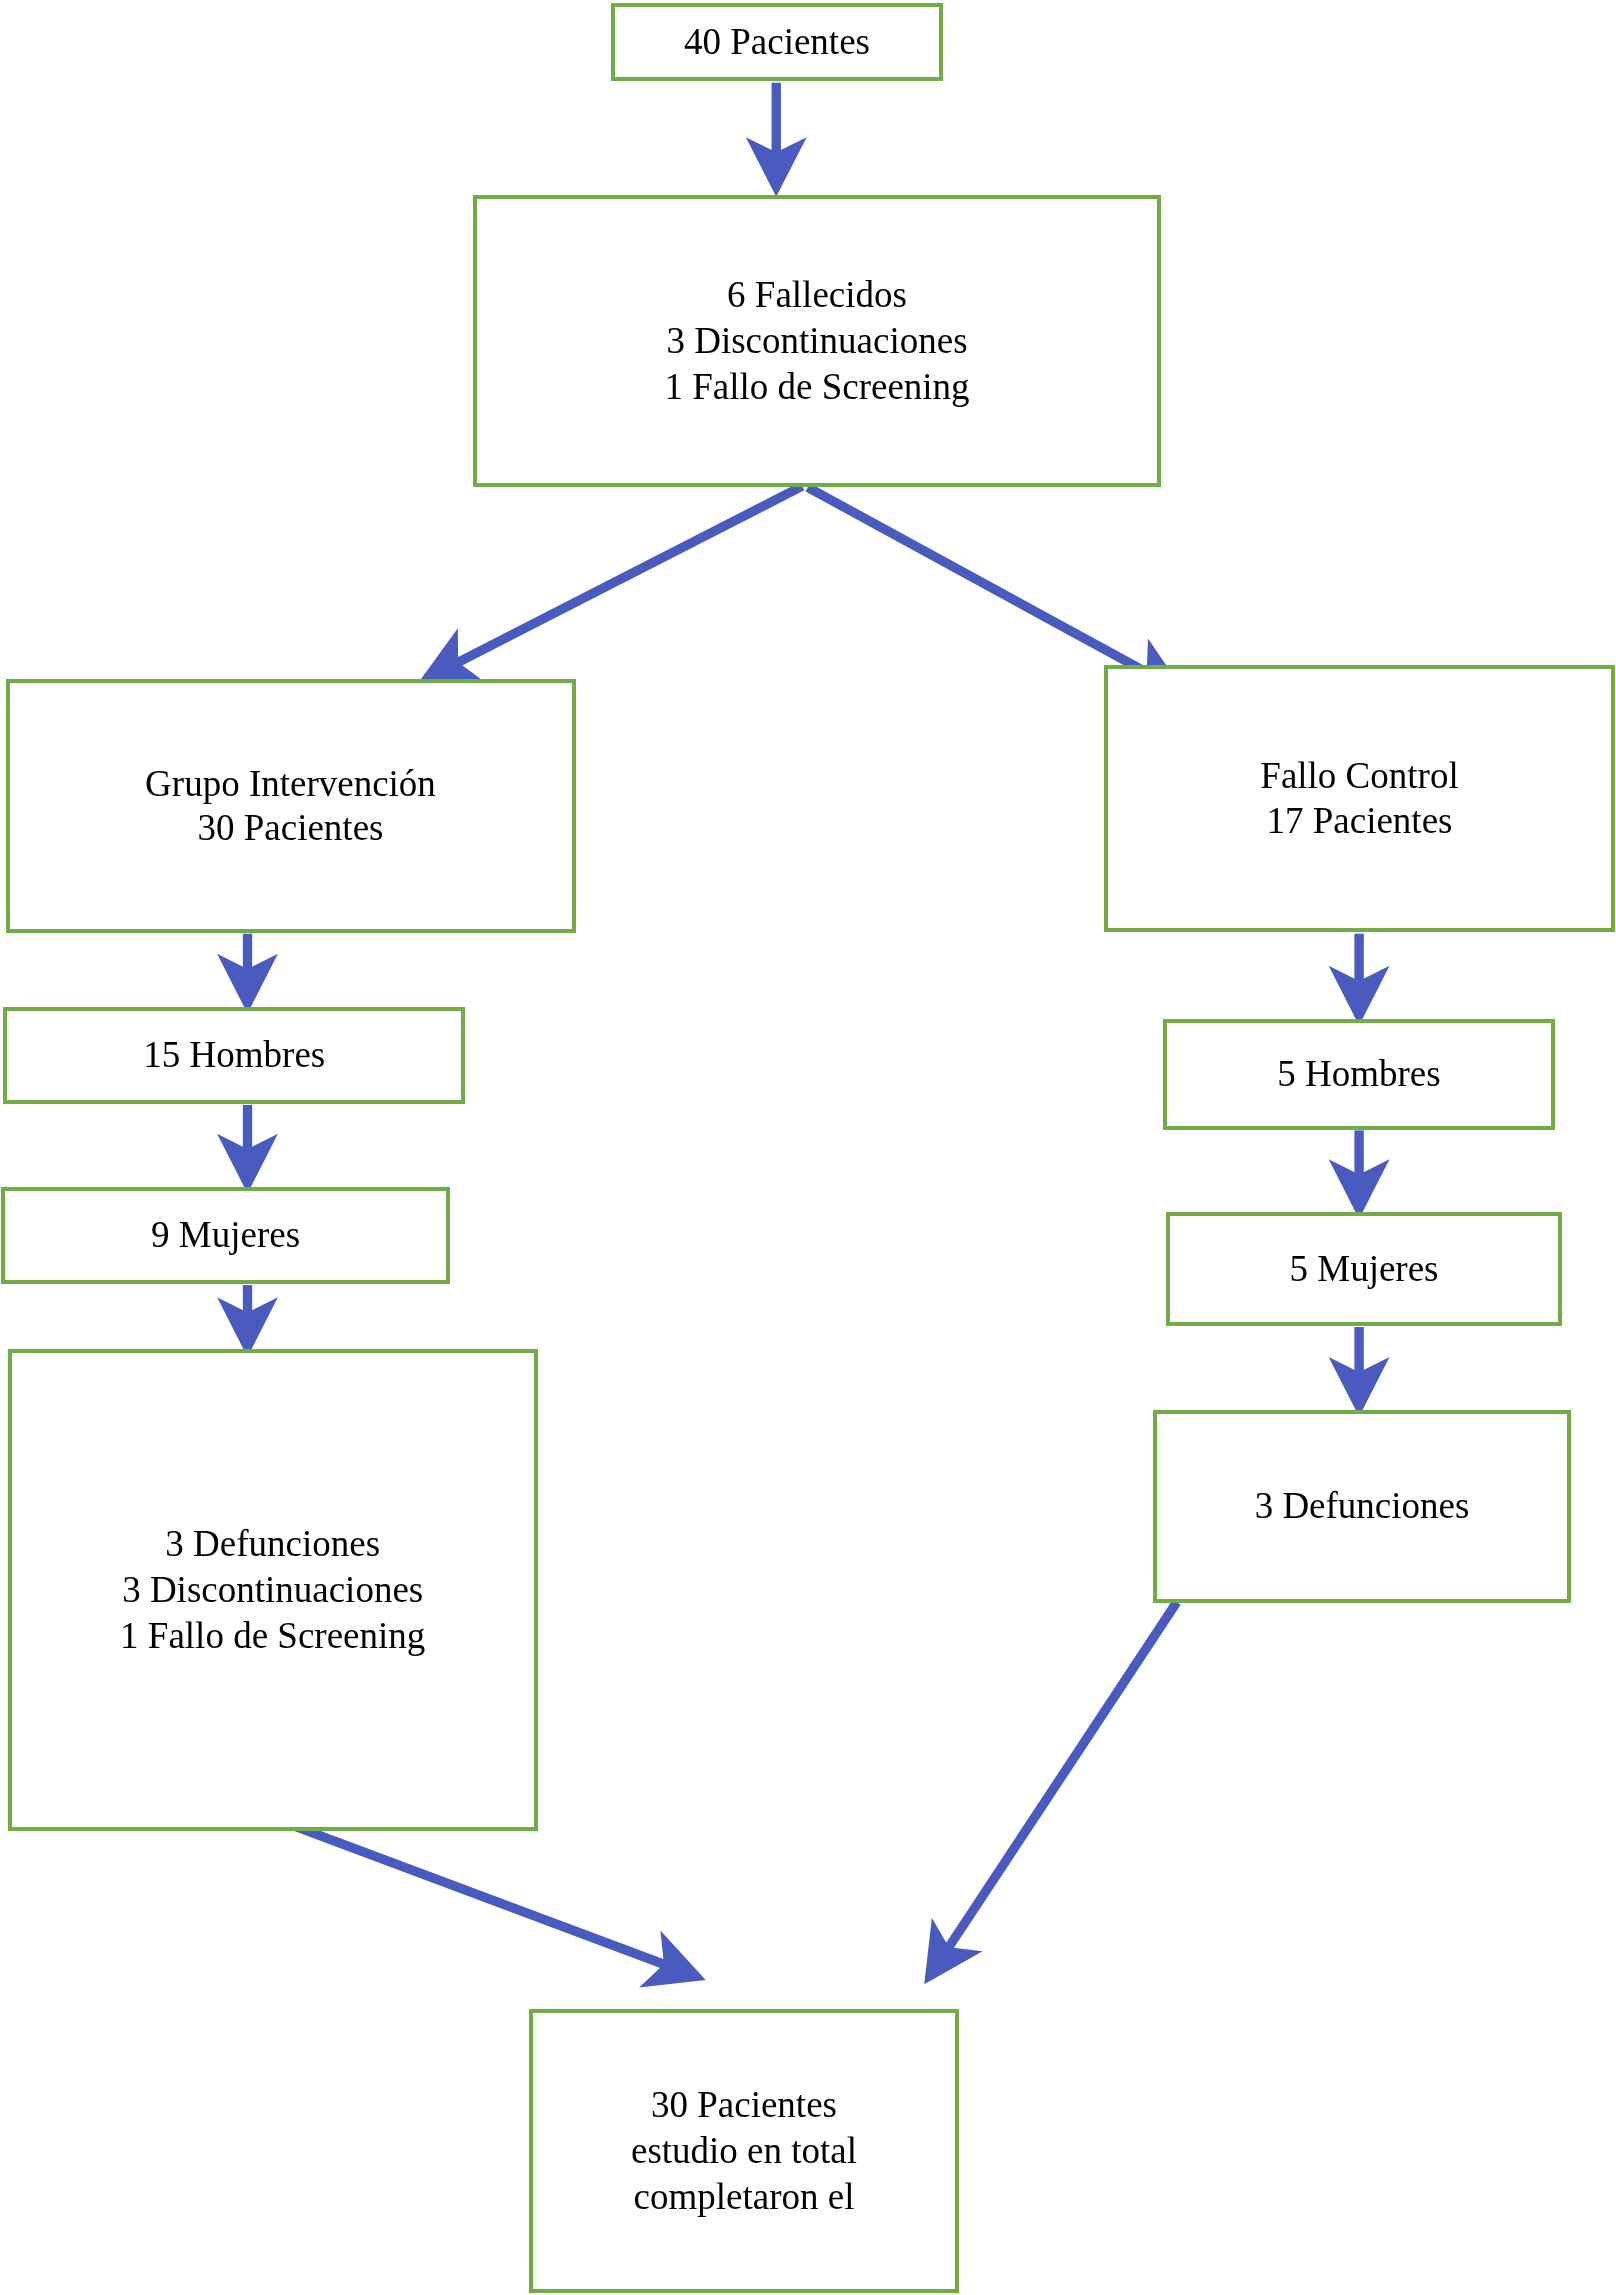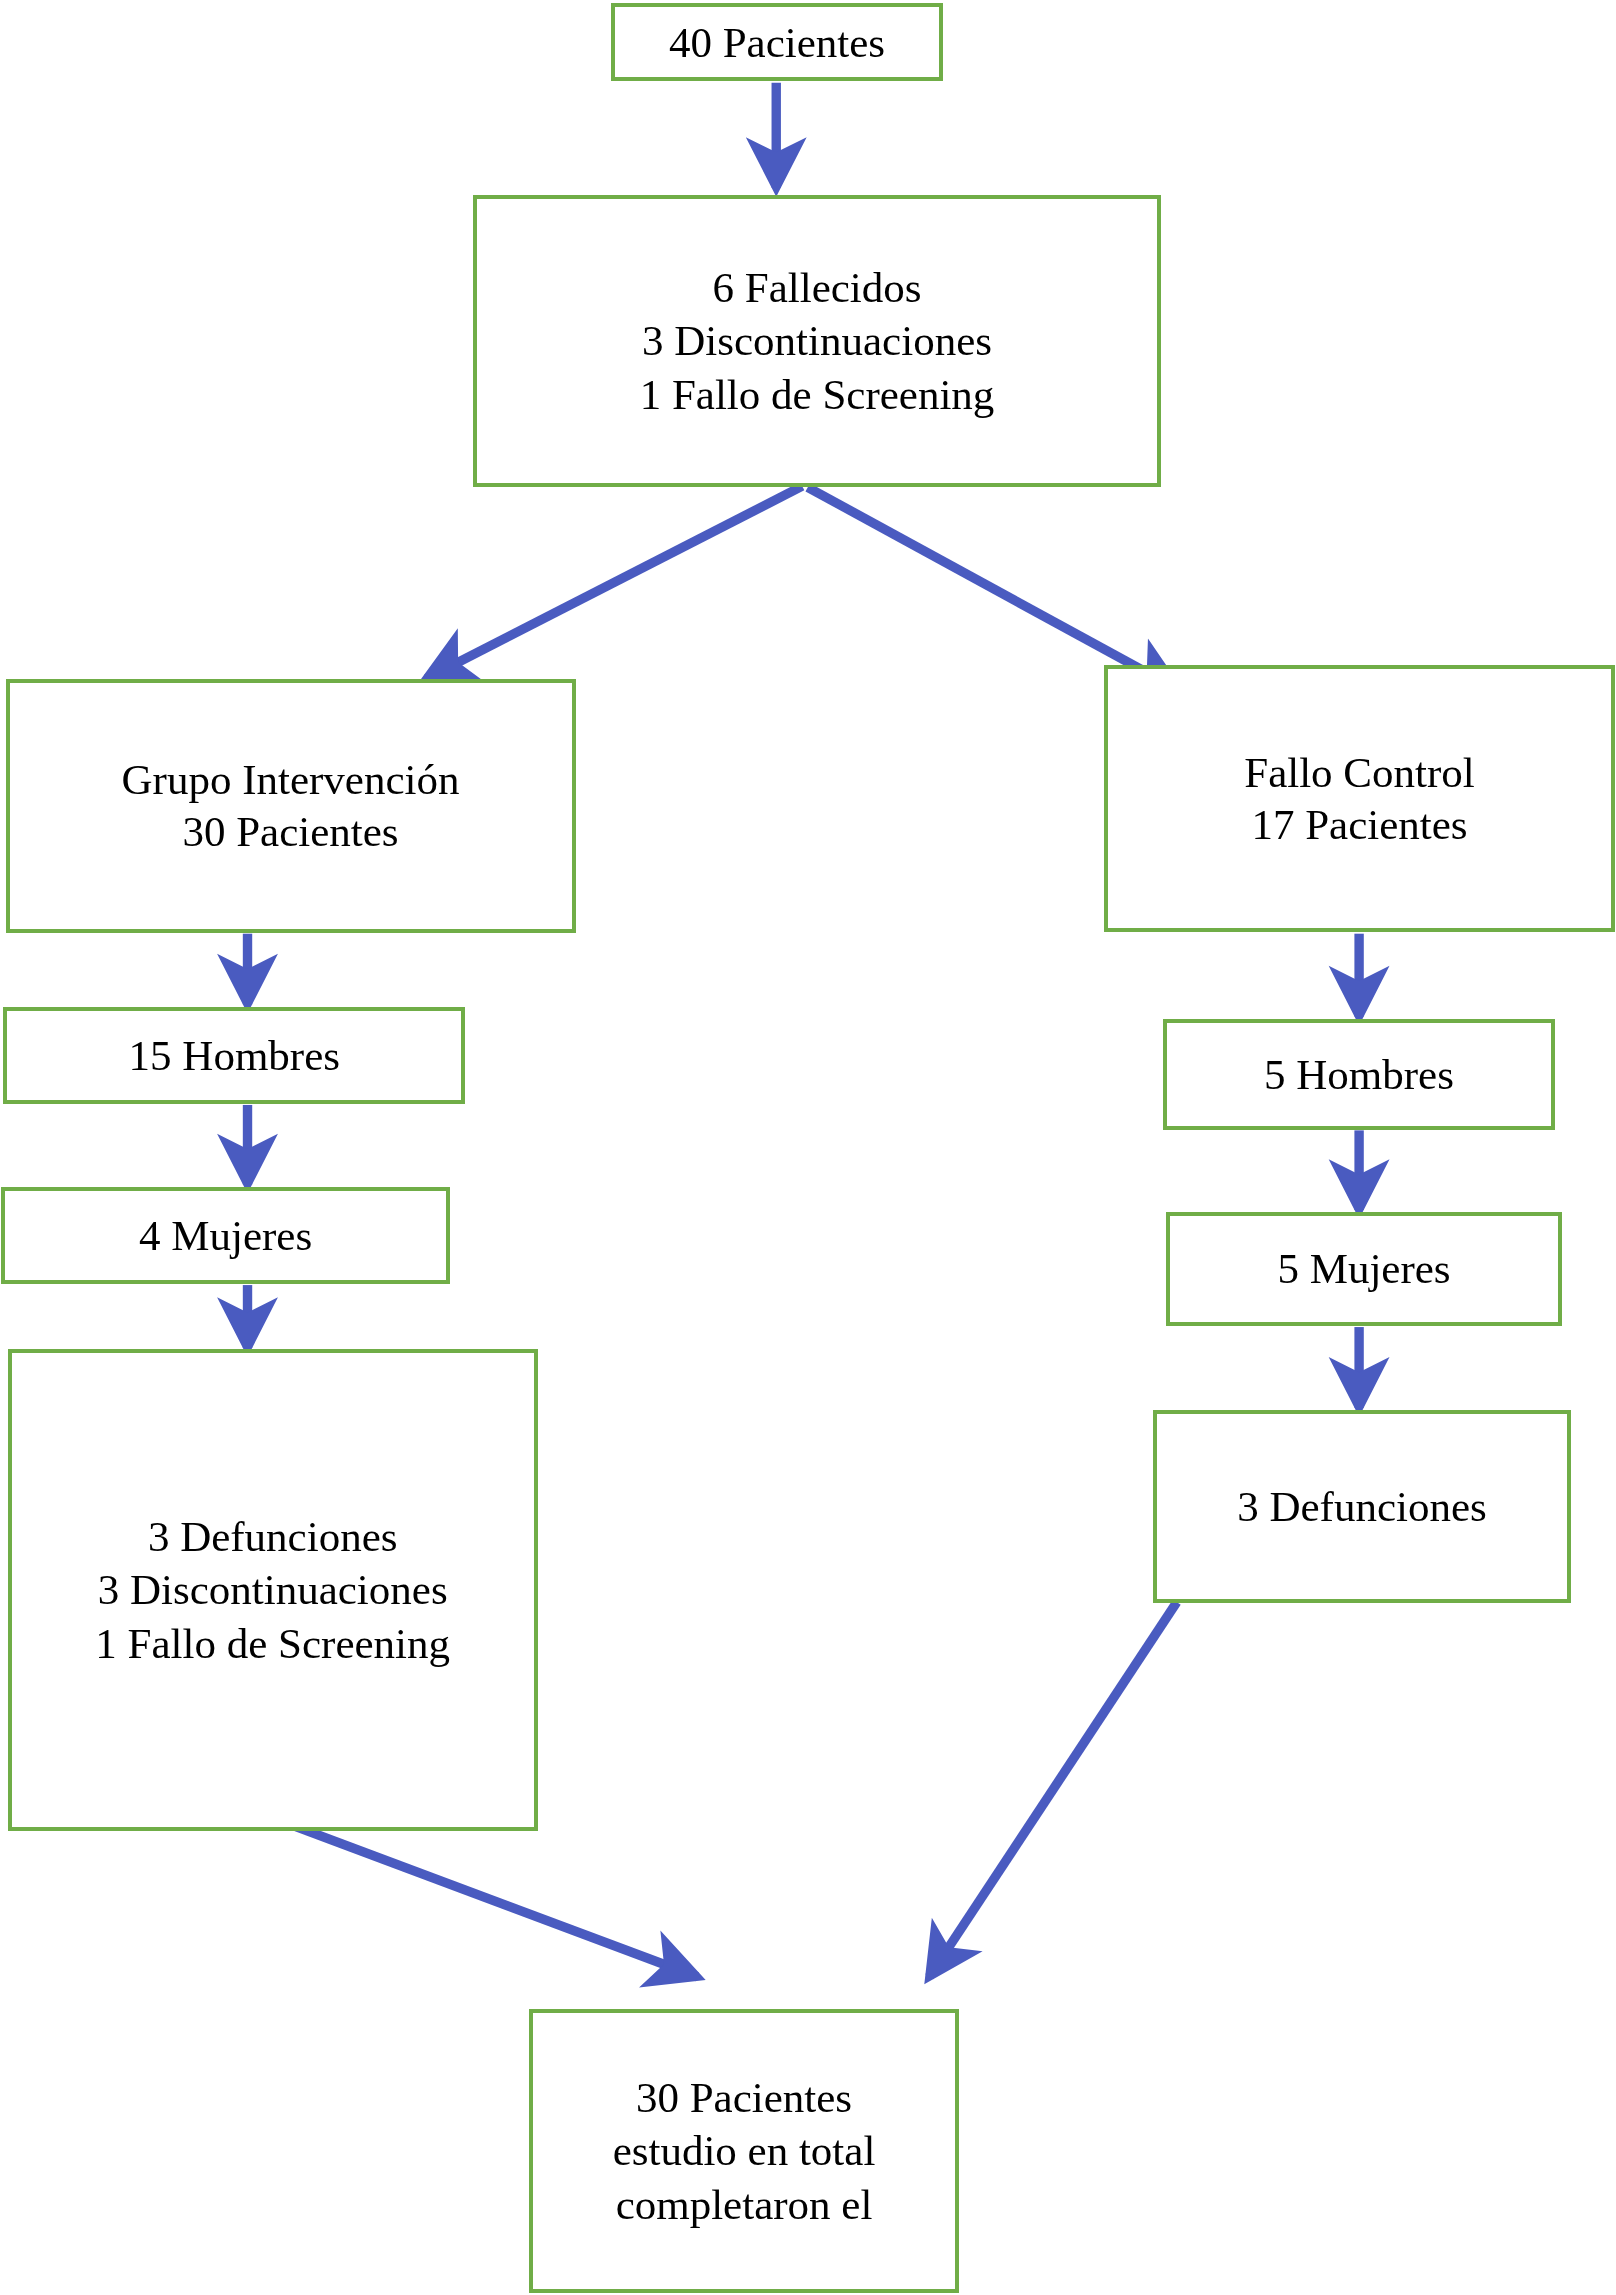--- a/index.html
+++ b/index.html
@@ -35,21 +35,21 @@
   }
   .node .lines {
     display: block;
     width: 100%;
     padding: 0 5.5px;
     box-sizing: border-box;
   }
   .node .line {
     display: block;
     color: #000000;
-    font-size: 43px;
+    font-size: 37px;
     line-height: 1.20;
     white-space: nowrap;
   }
   
   #node-total        { left: 611px; top: 3.3px;    width: 332px;  height: 78px; }
   #node-attrition    { left: 453px;  top: 195px;  width: 688px; height: 292px; margin-left: 20px; }
   #node-interv       { left: 5.5px;   top: 679px; width: 570px;  height: 254px; }
   #node-control      { left: 1104px; top: 665px; width: 511px;  height: 267px; }
   #node-interv-men   { left: 3.3px;    top: 1007px; width: 462px;  height: 97px; }
   #node-ctrl-men     { left: 1163px; top: 1019px; width: 392px;  height: 111px; }
@@ -135,21 +135,21 @@
   </div>
 
   <div class="node" id="node-ctrl-men">
     <span class="lines">
       <span class="line">5 Hombres</span>
     </span>
   </div>
 
   <div class="node" id="node-interv-women">
     <span class="lines">
-      <span class="line">4 Mujeres</span>
+      <span class="line">9 Mujeres</span>
     </span>
   </div>
 
   <div class="node" id="node-ctrl-women">
     <span class="lines">
       <span class="line">5 Mujeres</span>
     </span>
   </div>
 
   <div class="node" id="node-interv-losses">

